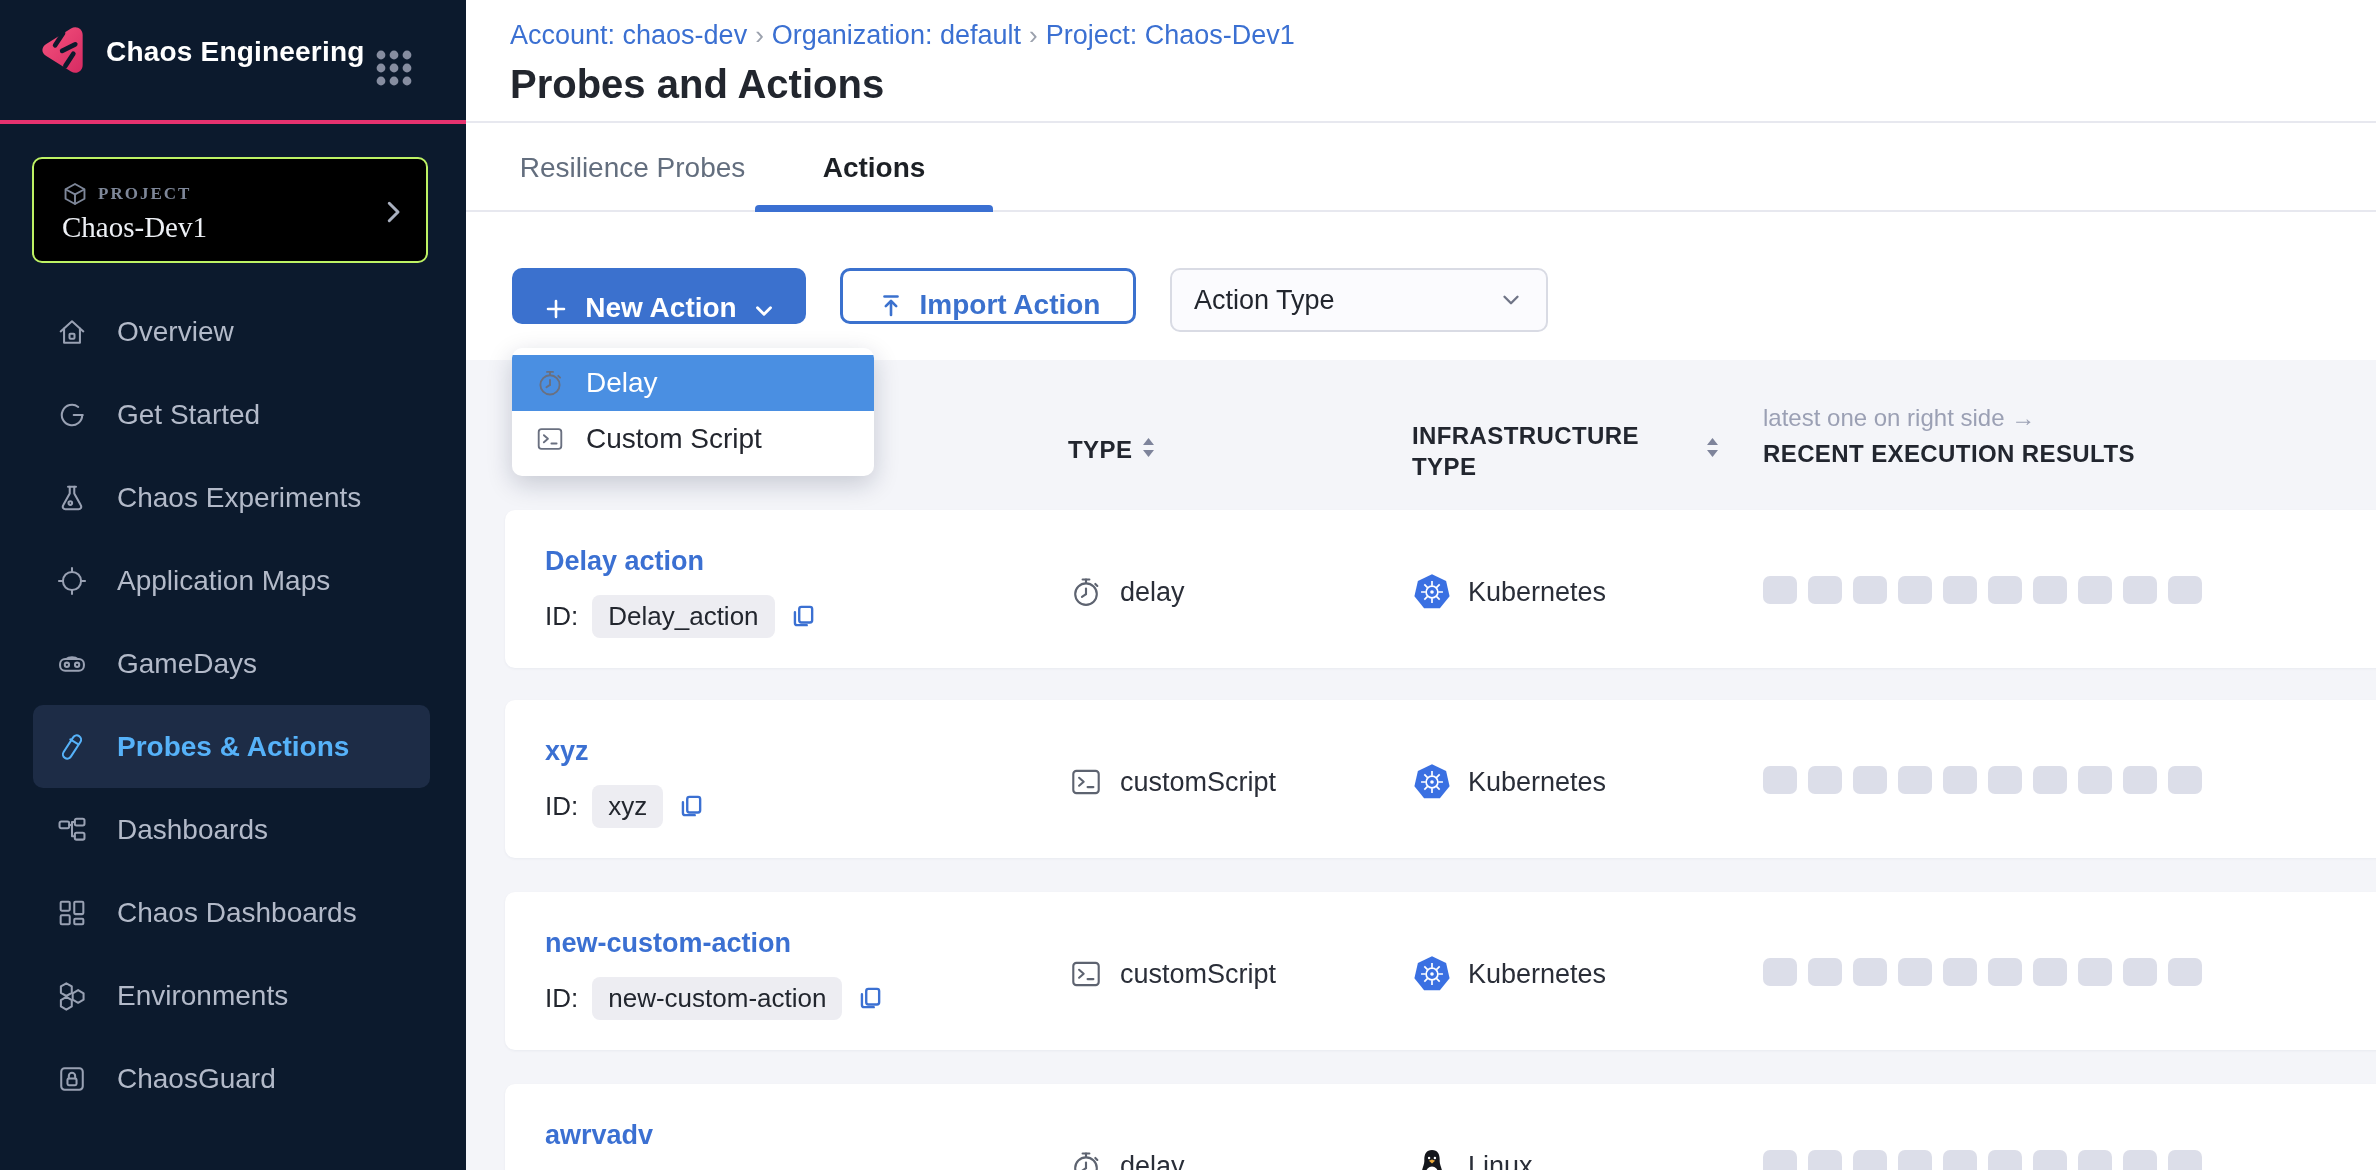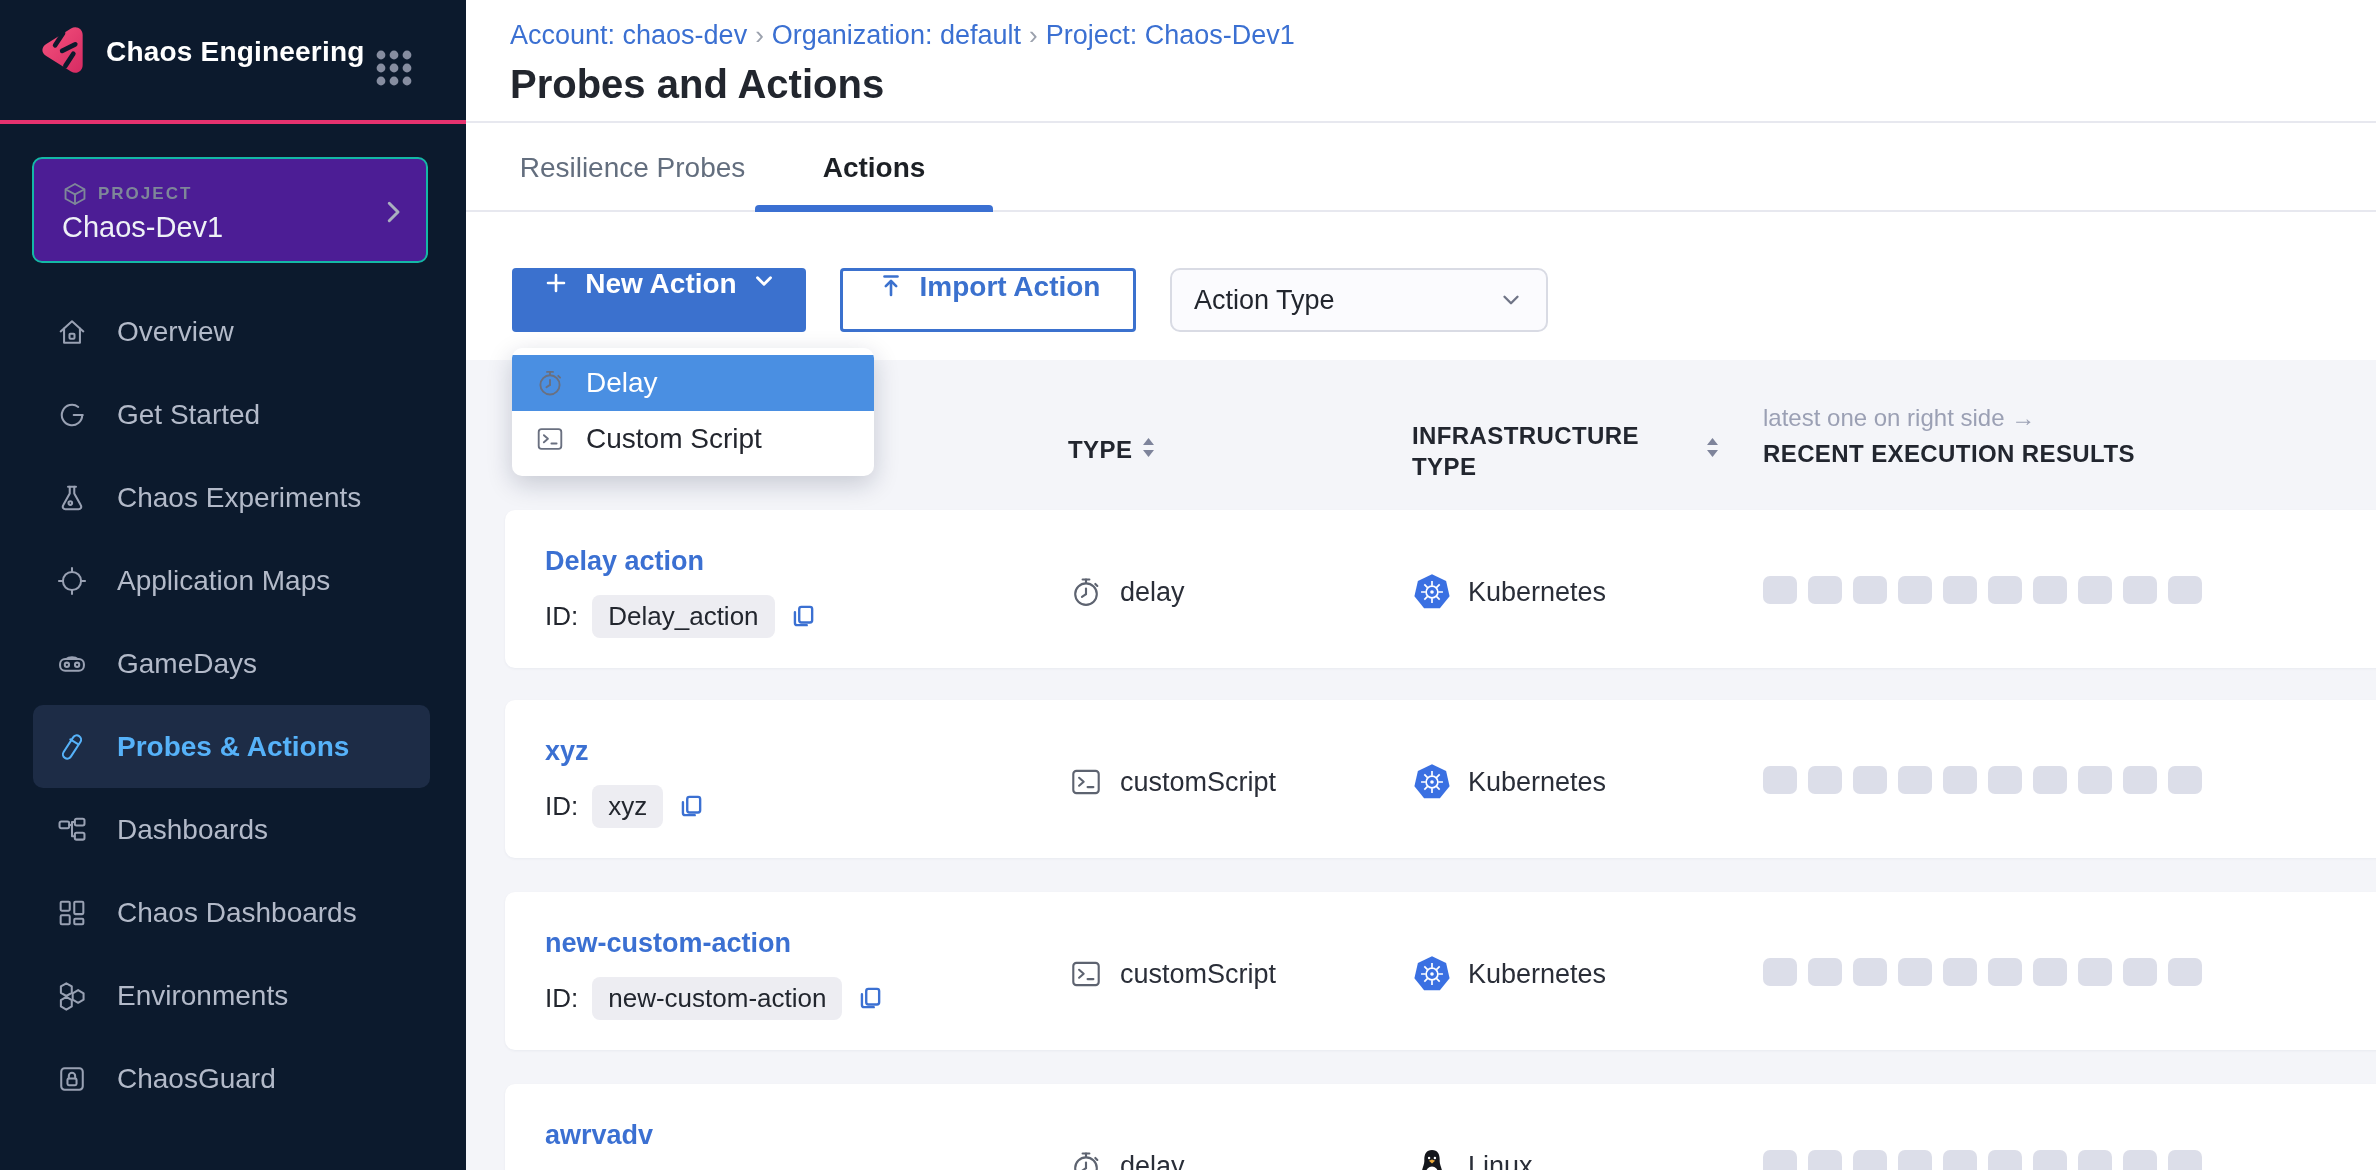--- a/index.html
+++ b/index.html
@@ -8,22 +8,22 @@
   .app { position:relative; width:2376px; height:1170px; background:#ffffff; overflow:hidden; }
 
   
   .sidebar { position:absolute; left:0; top:0; width:466px; height:1170px; background:#0C1A2D; }
   .side-header { position:relative; height:120px; }
   .logo { position:absolute; left:36px; top:22px; width:56px; height:56px; cursor:pointer; }
   .app-title { position:absolute; left:106px; top:36px; font-size:28px; font-weight:bold; color:#ffffff; letter-spacing:.2px; }
   .grid-icon { position:absolute; right:52px; top:48px; width:40px; height:40px; cursor:pointer; }
   .pink-line { position:absolute; left:0; top:120px; width:466px; height:4px; background:#E6326F; }
 
-  .project-card { position:absolute; left:32px; top:157px; width:396px; height:106px; background:#4c1d95;
-    border:2px solid #14b8a6; border-radius:10px; cursor:pointer; }
+  .project-card { position:absolute; left:32px; top:157px; width:396px; height:106px; background:#000000;
+    border:2px solid #bef264; border-radius:10px; cursor:pointer;font-family:Liberation Serif, serif; }
   .project-row1 { position:absolute; left:28px; top:22px; display:flex; align-items:center; gap:10px; }
   .project-label { font-size:17px; font-weight:bold; letter-spacing:2px; color:#7E8799; }
   .project-name { position:absolute; left:28px; top:52px; font-size:29px; color:#EEF1F6; }
   .project-chevron { position:absolute; right:18px; top:38px; width:30px; height:30px; }
 
   .nav { position:absolute; left:33px; top:290px; width:397px; }
   .nav-item { height:83px; display:flex; align-items:center; padding-left:22px; border-radius:10px; cursor:pointer; }
   .nav-item .nico { width:34px; height:34px; margin-right:28px; flex:0 0 auto; }
   .nav-item .nlabel { font-size:28px; color:#B3BAC9; }
   .nav-item.selected { background:#1D2C46; }
@@ -39,21 +39,21 @@
   .crumb-sep { color:#9BA1AD; font-size:26px; }
   .page-title { position:absolute; left:44px; top:62px; font-size:40px; font-weight:bold; color:#22262E; }
 
   .tabbar { position:absolute; left:0; top:125px; right:0; height:87px; background:#fff; border-bottom:2px solid #E7E8EF; }
   .tab { position:absolute; top:0; height:85px; display:flex; align-items:center; justify-content:center; font-size:28px; cursor:pointer; }
   .tab-probes { left:44px; width:245px; color:#636E7E; }
   .tab-actions { left:289px; width:238px; color:#1C2025; font-weight:bold; }
   .tab-underline { position:absolute; left:289px; bottom:-2px; width:238px; height:7px; background:#3B70D2; border-radius:4px 4px 0 0; }
 
   .toolbar { position:absolute; left:0; top:214px; right:0; height:146px; background:#fff; }
-  .btn { position:absolute; top:54px; height:64px; border-radius:4px; display:flex; align-items:flex-start; justify-content:center; gap:14px; cursor:pointer; font-size:28px; font-weight:bold; }
+  .btn { position:absolute; top:54px; height:56px; border-radius:10px; display:flex; align-items:flex-end; justify-content:center; gap:14px; cursor:pointer; font-size:28px; font-weight:bold; }
   .btn-new { left:46px; width:294px; background:#3B71CE; color:#fff; }
   .btn-import { left:374px; width:296px; background:#fff; border:3px solid #3B71CE; color:#3B71CE; }
   .select { position:absolute; left:704px; top:54px; width:378px; height:64px; background:#FBFBFE; border:2px solid #D9DBE4;
     border-radius:10px; display:flex; align-items:center; justify-content:space-between; padding:15px 22px; cursor:pointer; }
   .select .sel-label { font-size:27px; color:#22262E; }
   .icon-20 { width:26px; height:26px; }
   .icon-20 svg, .icon-30 svg { width:100%; height:100%; fill:none; stroke-linecap:round; stroke-linejoin:round; }
   .icon-30 { width:30px; height:30px; }
 
   

